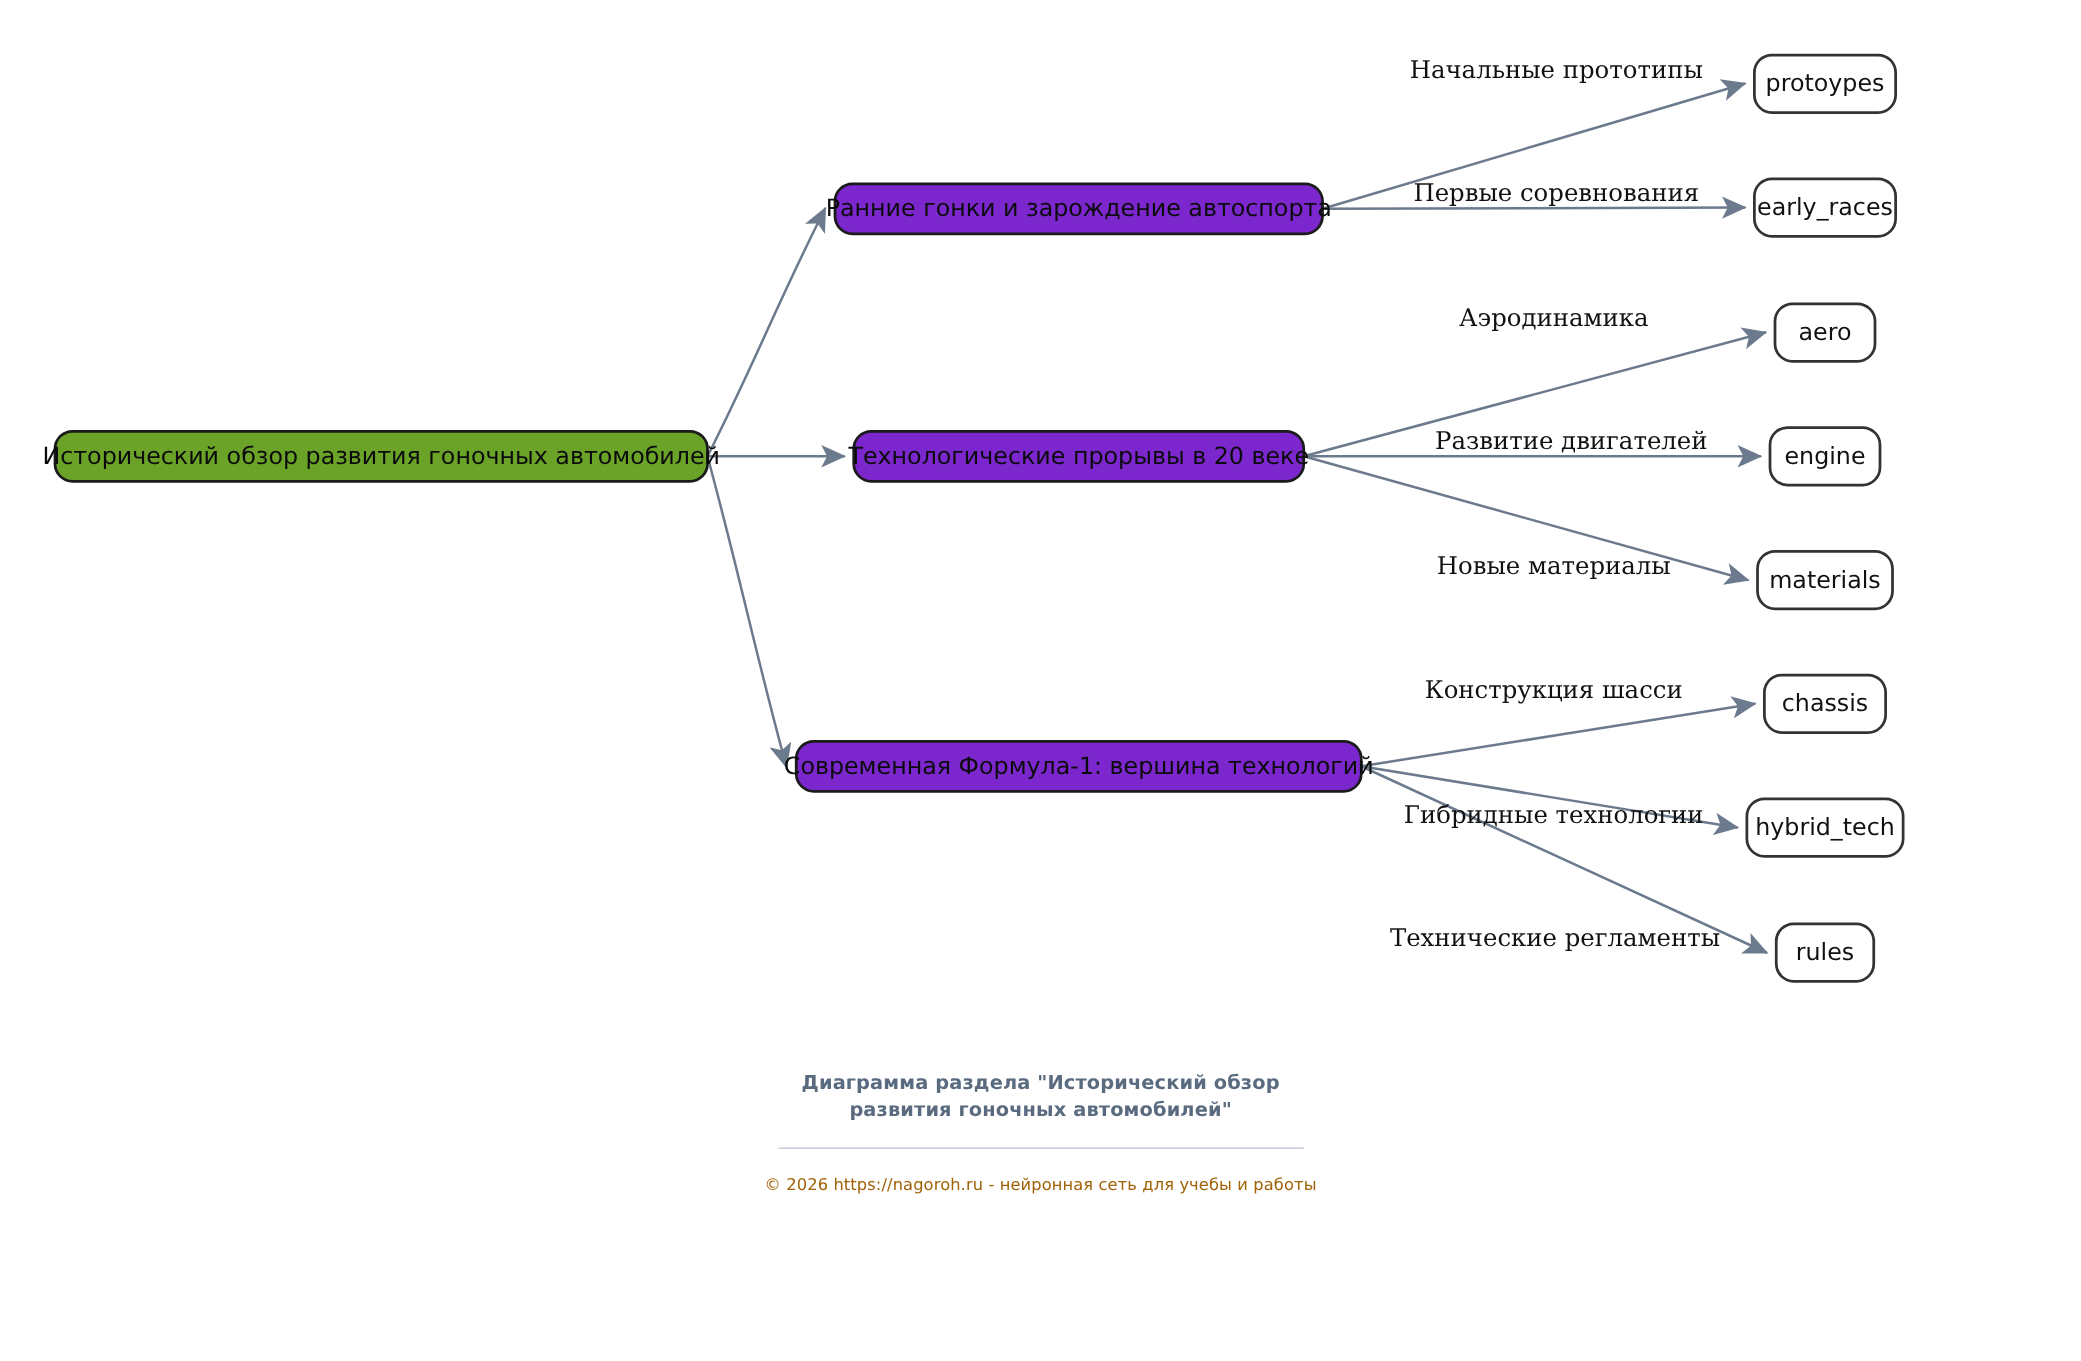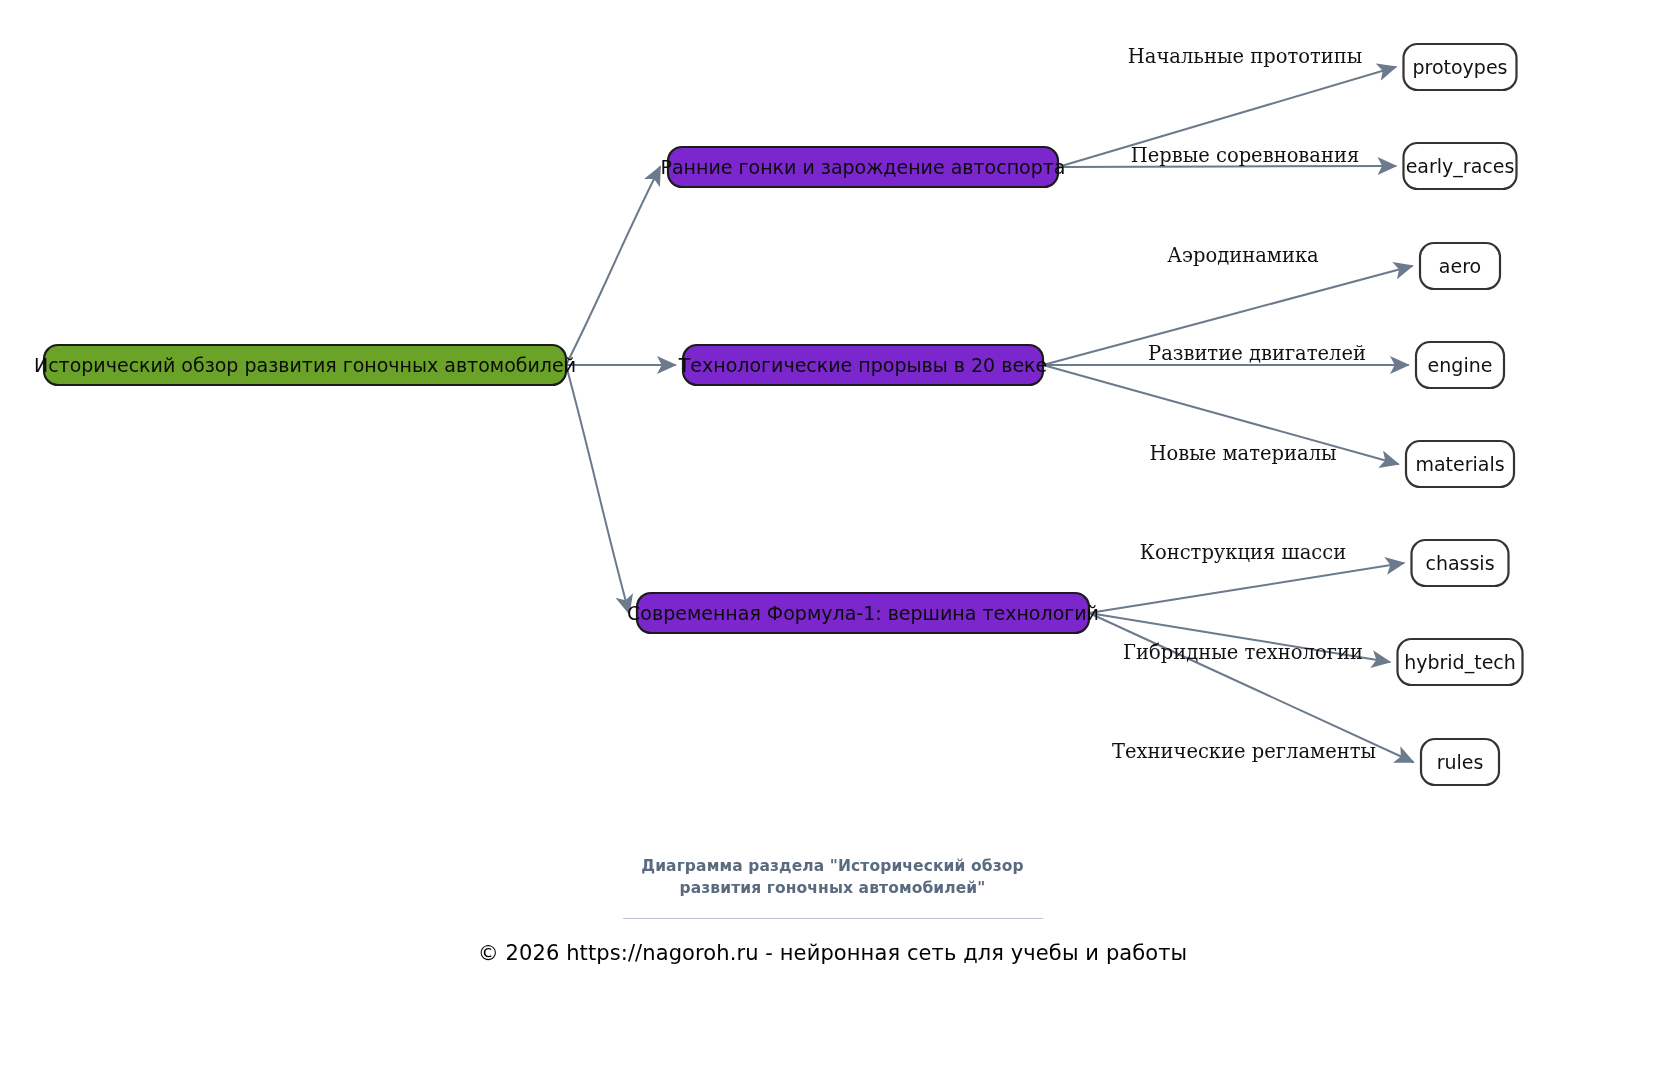--- a/index.html
+++ b/index.html
@@ -86,22 +86,22 @@
     letter-spacing: 0.1px;
   }
   .footer-divider {
     width: 420px;
     height: 0;
     border-top: 1.5px solid #b9c2cd;
     margin: 18px auto 0 auto;
   }
   .footer-copyright {
     margin-top: 22px;
-    font-size: 21px;
-    color: #000000;
+    font-size: 13px;
+    color: #a16207;
     letter-spacing: 0.1px;
   }
 </style>
 </head>
 <body>
 
 <div id="diagram-root">
   <svg id="mindmap" viewBox="0 0 1665 1089" xmlns="http://www.w3.org/2000/svg">
     <defs>
       <marker id="arrow" viewBox="0 0 12 10" refX="10" refY="5" markerWidth="11" markerHeight="9" orient="auto-start-reverse">

